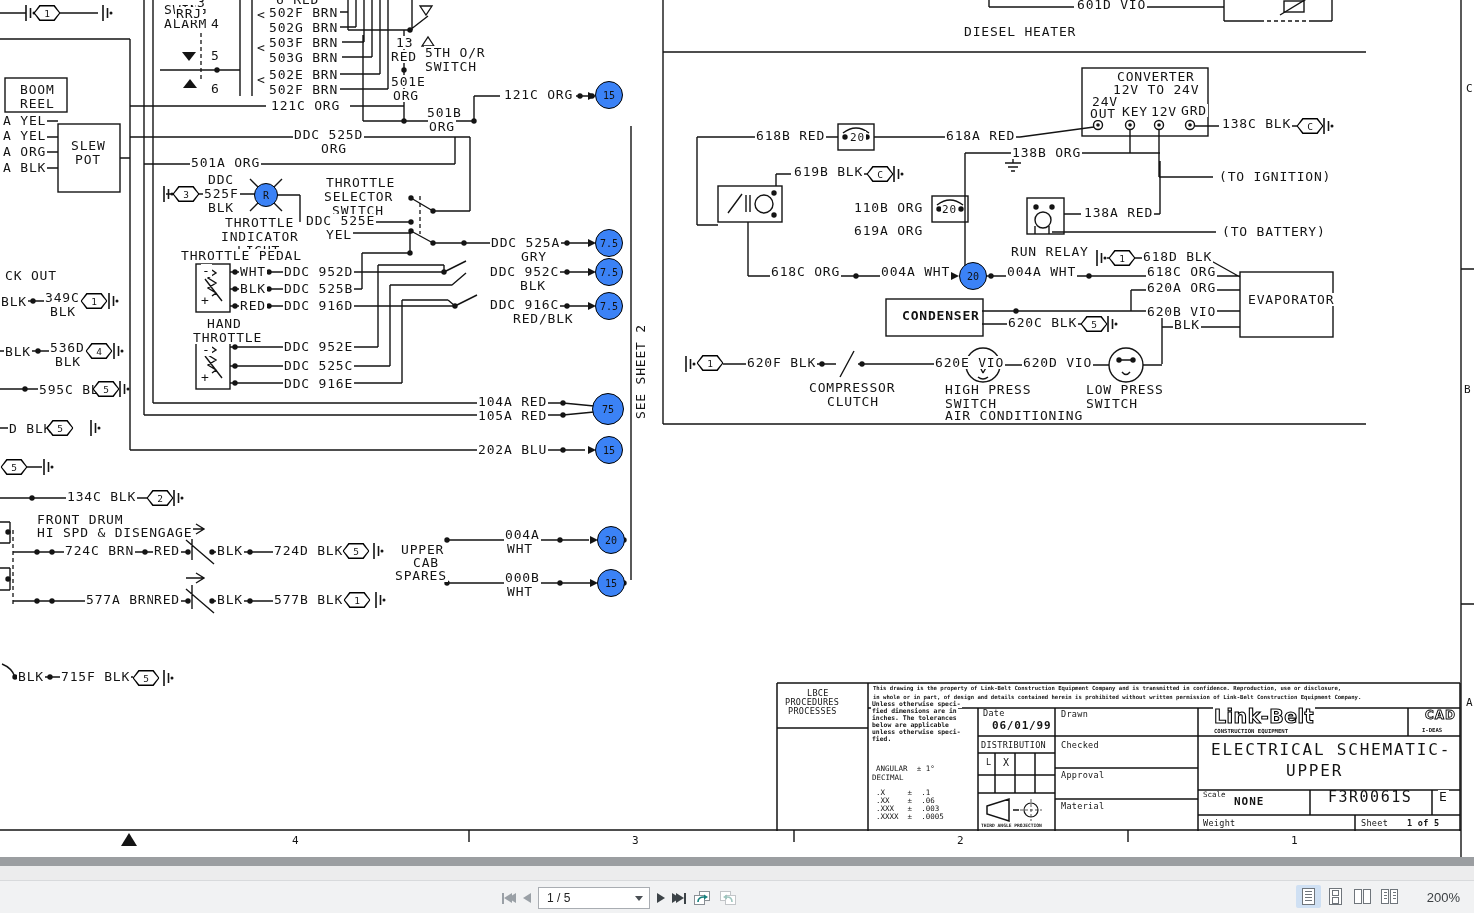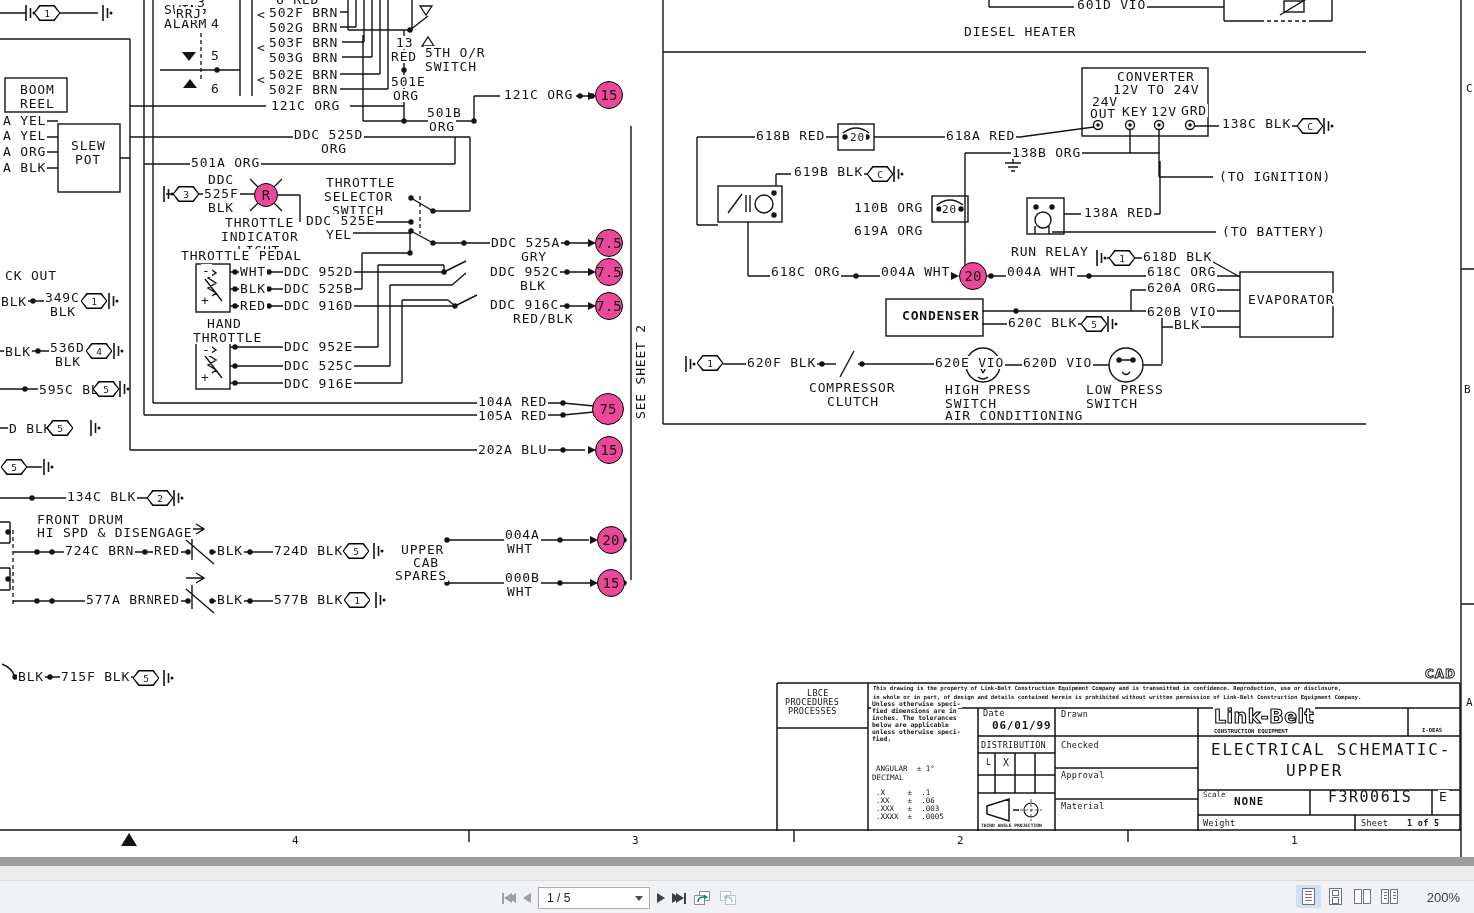--- a/index.html
+++ b/index.html
@@ -18,21 +18,21 @@
   .t8{font-size:8.5px;letter-spacing:0.3px;line-height:9px}
   .t8b{font-size:8.5px;font-weight:bold;letter-spacing:0.3px;line-height:9px}
   .t10{font-size:10px}
   .t10b{font-size:11px;font-weight:bold}
   .t11b{font-size:11px;font-weight:bold;letter-spacing:1px}
   .t12{font-size:13px}
   .t13{font-size:15px;letter-spacing:1.5px}
   .ttl{font-size:16px;letter-spacing:1.8px}
   .logo{font-family:"DejaVu Sans",sans-serif;font-weight:bold;font-size:19px;-webkit-text-stroke:1.1px #000;color:#fff;letter-spacing:0.5px;line-height:19px}
   .cadl{font-family:"DejaVu Sans",sans-serif;font-weight:bold;font-size:12px;-webkit-text-stroke:0.9px #000;color:#fff;letter-spacing:1px;line-height:12px}
-  .circ{position:absolute;transform:translate(-50%,-50%);border:1.4px solid #000;border-radius:50%;background:#ec4899;display:flex;align-items:center;justify-content:center;font-family:"DejaVu Sans Mono",monospace;font-size:14px;color:#111;}
+  .circ{position:absolute;transform:translate(-50%,-50%);border:1.4px solid #000;border-radius:50%;background:#3b82f6;display:flex;align-items:center;justify-content:center;font-family:"DejaVu Sans Mono",monospace;font-size:10px;color:#111;}
   .hexo{position:absolute;width:27px;height:16px;transform:translate(-50%,-50%);clip-path:polygon(0 50%,22% 0,78% 0,100% 50%,78% 100%,22% 100%);background:#000;}
   .hexi{position:absolute;inset:1.4px;clip-path:polygon(0 50%,22% 0,78% 0,100% 50%,78% 100%,22% 100%);background:#fff;display:flex;align-items:center;justify-content:center;font-family:"DejaVu Sans Mono",monospace;font-size:9.5px;color:#111;}
   
   #canvas-strip{position:absolute;left:0;top:857px;width:1474px;height:9px;background:var(--canvas,#9b9ea1);}
   #scroll-track{position:absolute;left:0;top:866px;width:1474px;height:14px;background:#ececed;}
   #statusbar{position:absolute;left:0;top:880px;width:1474px;height:33px;background:var(--toolbar_bg,#f1f2f3);border-top:1px solid #d8dadc;}
   .nav{position:absolute;left:502px;top:6px;display:flex;align-items:center;gap:7px;}
   .nbtn{display:flex;align-items:center;cursor:default;}
   .tri{width:0;height:0;border-top:5px solid transparent;border-bottom:5px solid transparent;}
   .tl{border-right:8px solid #9aa0a6;}
@@ -463,21 +463,21 @@
         <span class="lbl t8" style="left: 980px; top: 741px;">DISTRIBUTION</span>
         <span class="lbl t8" style="left: 985px; top: 758px;">L</span>
         <span class="lbl t10" style="left: 1002px; top: 756px;">X</span>
         <span class="lbl t4" style="left: 980px; top: 823px;">THIRD ANGLE PROJECTION</span>
         <span class="lbl t8" style="left: 1060px; top: 710px;">Drawn</span>
         <span class="lbl t8" style="left: 1060px; top: 741px;">Checked</span>
         <span class="lbl t8" style="left: 1060px; top: 771px;">Approval</span>
         <span class="lbl t8" style="left: 1060px; top: 802px;">Material</span>
         <span class="lbl logo" style="left: 1213px; top: 707px;">Link-Belt</span>
         <span class="lbl t5b" style="left: 1213px; top: 728px;">CONSTRUCTION EQUIPMENT</span>
-        <span class="lbl cadl" style="left: 1424px; top: 668px;">CAD</span>
+        <span class="lbl cadl" style="left: 1424px; top: 709px;">CAD</span>
         <span class="lbl t5b" style="left: 1421px; top: 727px;">I-DEAS</span>
         <span class="lbl ttl" style="left: 1210px; top: 743px;">ELECTRICAL SCHEMATIC-</span>
         <span class="lbl ttl" style="left: 1285px; top: 764px;">UPPER</span>
         <span class="lbl t7" style="left: 1202px; top: 791px;">Scale</span>
         <span class="lbl t11b" style="left: 1233px; top: 795px;">NONE</span>
         <span class="lbl t13" style="left: 1327px; top: 791px;">F3R0061S</span>
         <span class="lbl t12" style="left: 1438px; top: 790px;">E</span>
         <span class="lbl t8" style="left: 1202px; top: 819px;">Weight</span>
         <span class="lbl t8" style="left: 1360px; top: 819px;">Sheet</span>
         <span class="lbl t8b" style="left: 1406px; top: 819px;">1 of 5</span>

